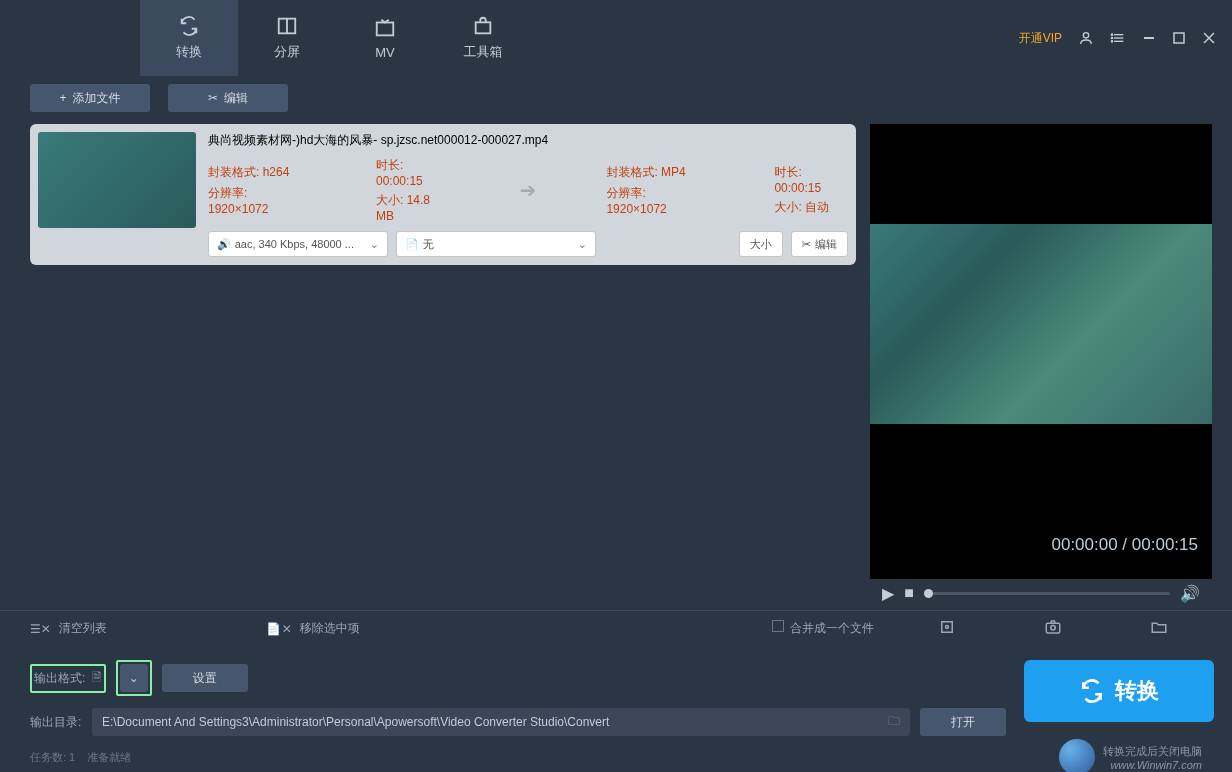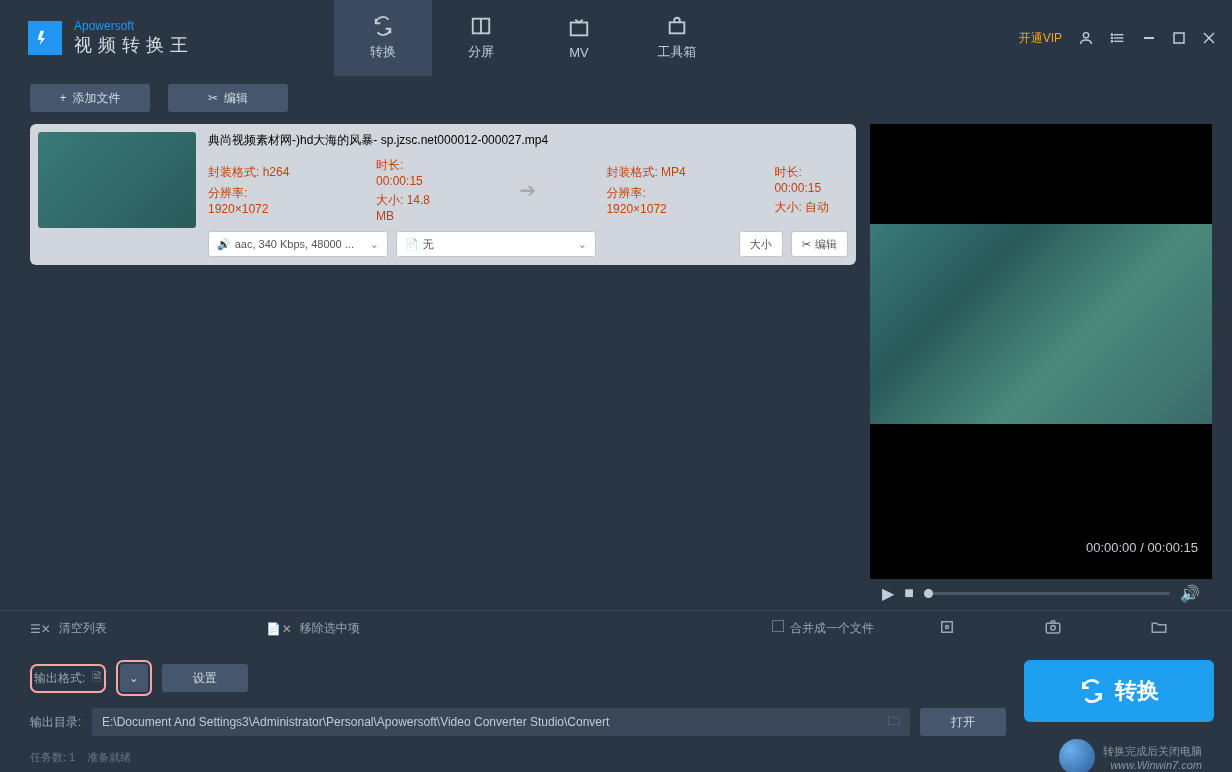--- a/index.html
+++ b/index.html
@@ -38,21 +38,21 @@
 .file-controls { display: flex; gap: 8px; }
 .dropdown-ctrl { background: #fff; border: 1px solid #c5c5c5; height: 26px; display: flex; align-items: center; padding: 0 8px; font-size: 11px; color: #555; border-radius: 3px; cursor: pointer; }
 .dropdown-ctrl.audio { width: 180px; }
 .dropdown-ctrl.sub { width: 200px; }
 .small-btn { background: #fff; border: 1px solid #c5c5c5; height: 26px; padding: 0 10px; font-size: 11px; color: #555; border-radius: 3px; cursor: pointer; display: flex; align-items: center; gap: 4px; }
 .chev { margin-left: auto; color: #888; }
 
 
 .preview { width: 342px; background: #000; height: 455px; position: relative; margin-right: 4px; }
 .preview-img { position: absolute; top: 100px; left: 0; right: 0; height: 200px; background: linear-gradient(135deg, #3a7a7a 0%, #2a5a5a 30%, #4a8a7a 60%, #3a6a6a 100%); }
-.preview-time { position: absolute; bottom: 24px; right: 14px; color: #c2ccd7; font-size: 13px; }
+.preview-time { position: absolute; bottom: 24px; right: 14px; color: #c2ccd7; font-size: 17px; }
 .player-bar { position: absolute; bottom: -28px; left: 0; right: 0; height: 28px; display: flex; align-items: center; gap: 10px; padding: 0 12px; }
 .play-btn { color: #c2ccd7; cursor: pointer; }
 .seek { flex: 1; height: 3px; background: #4a5868; border-radius: 2px; position: relative; }
 .seek-thumb { position: absolute; left: 0; top: -3px; width: 9px; height: 9px; background: #c2ccd7; border-radius: 50%; }
 .list-action { display: flex; align-items: center; gap: 8px; cursor: pointer; }
 .merge { margin-left: auto; display: flex; gap: 6px; cursor: pointer; }
 .checkbox { width: 12px; height: 12px; border: 1px solid #6a7686; }
 .ptool { color: #9aa6b5; cursor: pointer; }
 
 
@@ -60,49 +60,38 @@
 .list-bar-row { display: flex; align-items: center; height: 36px; border-top: 1px solid #3b4a5e; }
 .list-bar-left { flex: 1; display: flex; align-items: center; padding-left: 30px; gap: 40px; color: #9aa6b5; font-size: 12px; }
 .list-bar-right { width: 358px; display: flex; align-items: center; justify-content: space-around; padding: 0 20px; }
 
 
 .output-area { padding: 14px 18px 6px 30px; display: flex; gap: 18px; align-items: flex-start; }
 .output-left { flex: 1; display: flex; flex-direction: column; gap: 12px; }
 .out-row { display: flex; align-items: center; gap: 10px; color: #9aa6b5; font-size: 12px; }
 .out-label { min-width: 52px; }
 .out-field { flex: 1; background: #3b4658; height: 28px; display: flex; align-items: center; padding: 0 10px; color: #c2ccd7; border-radius: 3px; position: relative; }
-.red-box { border: 2px solid #fca5a5; padding: 2px; border-radius: 7px; }
+.red-box { border: 2px solid #86efac; padding: 2px; border-radius: 2px; }
 .format-drop { width: 28px; height: 28px; background: #46566d; display: flex; align-items: center; justify-content: center; color: #c2ccd7; cursor: pointer; border-radius: 3px; }
 .out-btn { background: #46566d; border: none; color: #d6dce3; height: 28px; width: 86px; border-radius: 3px; font-size: 12px; cursor: pointer; }
 .convert-btn { background: #1e9ff0; border: none; color: #fff; height: 62px; width: 190px; border-radius: 6px; font-size: 22px; font-weight: bold; display: flex; align-items: center; justify-content: center; gap: 10px; cursor: pointer; }
 .convert-btn svg { width: 26px; height: 26px; fill: #fff; }
 .field-icon { color: #8a96a6; margin-left: auto; }
 
 
 .statusbar { height: 30px; display: flex; align-items: center; padding: 0 30px; color: #6a7686; font-size: 11px; gap: 12px; position: relative; }
 .status-right { margin-left: auto; color: #8a96a6; display: flex; align-items: center; gap: 8px; }
 .winlogo { width: 36px; height: 36px; border-radius: 50%; background: radial-gradient(circle at 30% 30%, #6ab0e8, #2a5a9a); display: inline-block; vertical-align: middle; }
 
 .main-content { position: absolute; top: 76px; left: 0; right: 0; bottom: 168px; display: flex; flex-direction: column; }
 </style>
 </head>
 <body>
 
 <div class="titlebar">
-  <div class="logo-area">
-    <div class="logo-icon">
-      <svg viewBox="0 0 24 24" width="22" height="22">
-          <path fill="#fff" d="M7 4h4l-3 8h4l-6 8 2-6H4z"></path>
-        </svg>
-    </div>
-    <div class="logo-text">
-      <span class="brand">Apowersoft</span>
-      <span class="app-title">视频转换王</span>
-    </div>
-  </div>
   <div class="main-tabs">
     <div class="main-tab active">
       <svg viewBox="0 0 24 24">
           <path fill="none" stroke-width="2" d="M4 9a8 8 0 0 1 14-4M20 15a8 8 0 0 1-14 4M4 4v5h5M20 20v-5h-5"></path>
         </svg>
       <span>转换</span>
     </div>
     <div class="main-tab">
       <svg viewBox="0 0 24 24">
           <rect x="3" y="4" width="18" height="16" fill="none" stroke-width="2"></rect>

